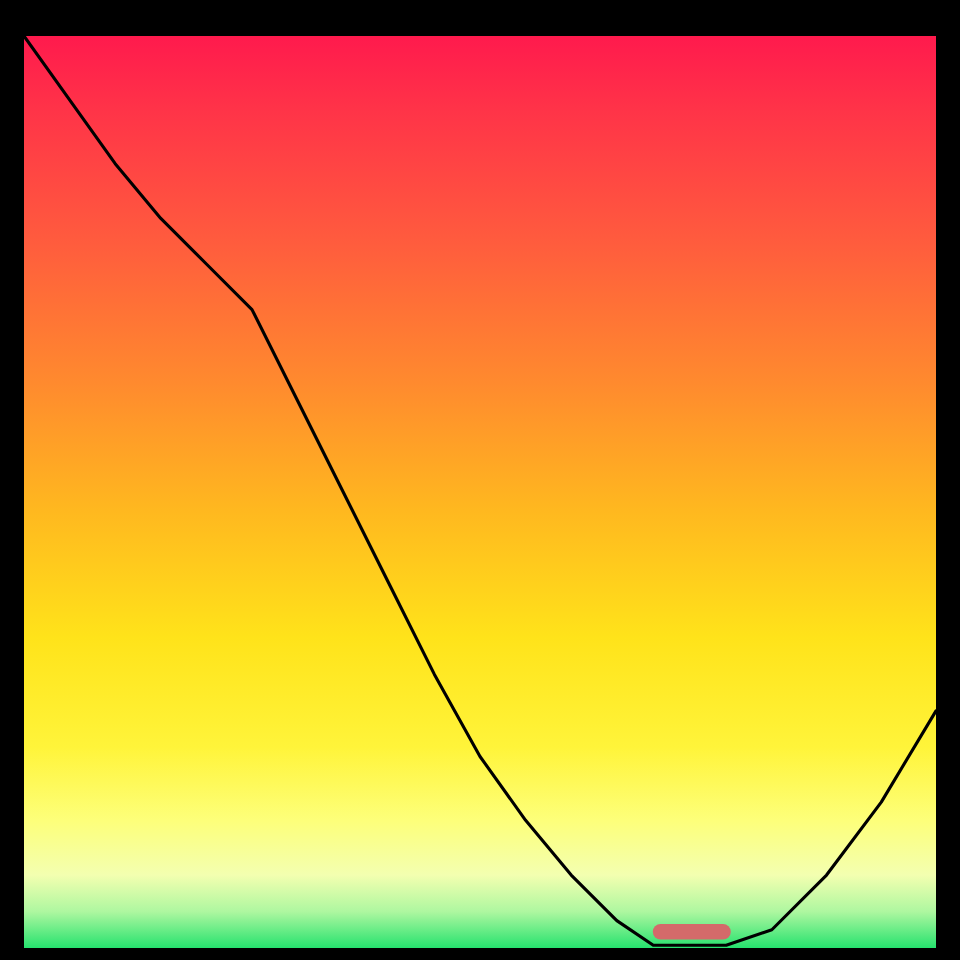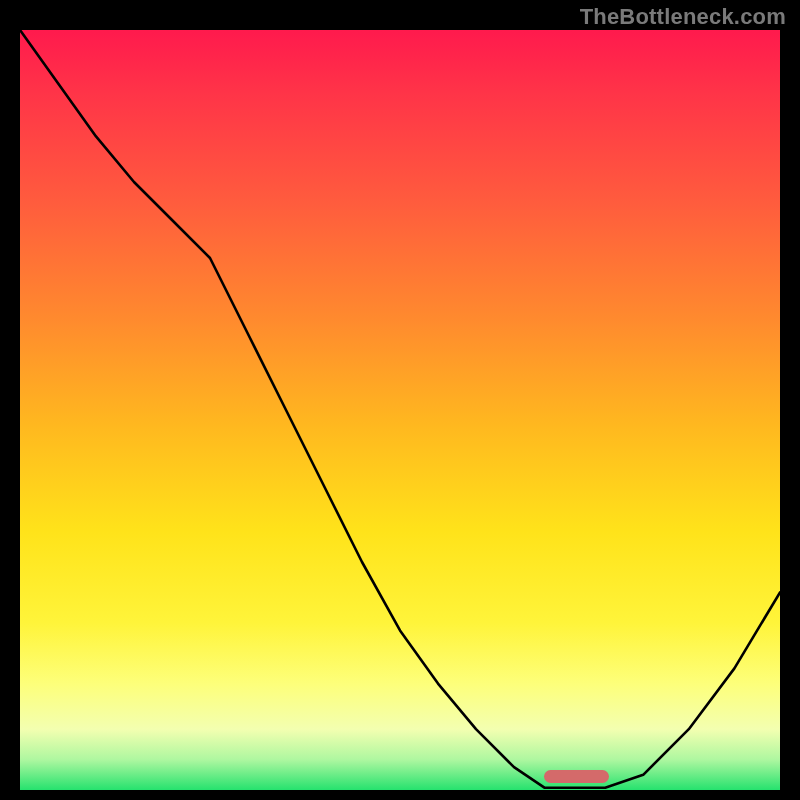--- a/index.html
+++ b/index.html
@@ -62,21 +62,20 @@
     background: #d46a6a;
     border-radius: 8px;
     height: 13px;
   }
 </style>
 </head>
 <body>
 
 <div class="frame">
 
-  <div class="watermark">TheBottleneck.com</div>
 
   <div class="plot-area">
 
     <svg class="curve" viewBox="0 0 760 760" preserveAspectRatio="none">
       <path id="curve-path" fill="none" stroke="#000" stroke-width="2.6" stroke-linecap="round" stroke-linejoin="round" d="M0.0 0.0 L38.0 53.2 L76.0 106.4 L114.0 152.0 L152.0 190.0 L190.0 228.0 L228.0 304.0 L266.0 380.0 L304.0 456.0 L342.0 532.0 L380.0 600.4 L418.0 653.6 L456.0 699.2 L494.0 737.2 L524.4 757.7 L554.8 757.7 L585.2 757.7 L623.2 744.8 L668.8 699.2 L714.4 638.4 L760.0 562.4"></path>
     </svg>
 
     <div class="marker" id="opt-marker" style="left: 524.4px; width: 64.6px; top: 740.32px;"></div>
 
   </div>

